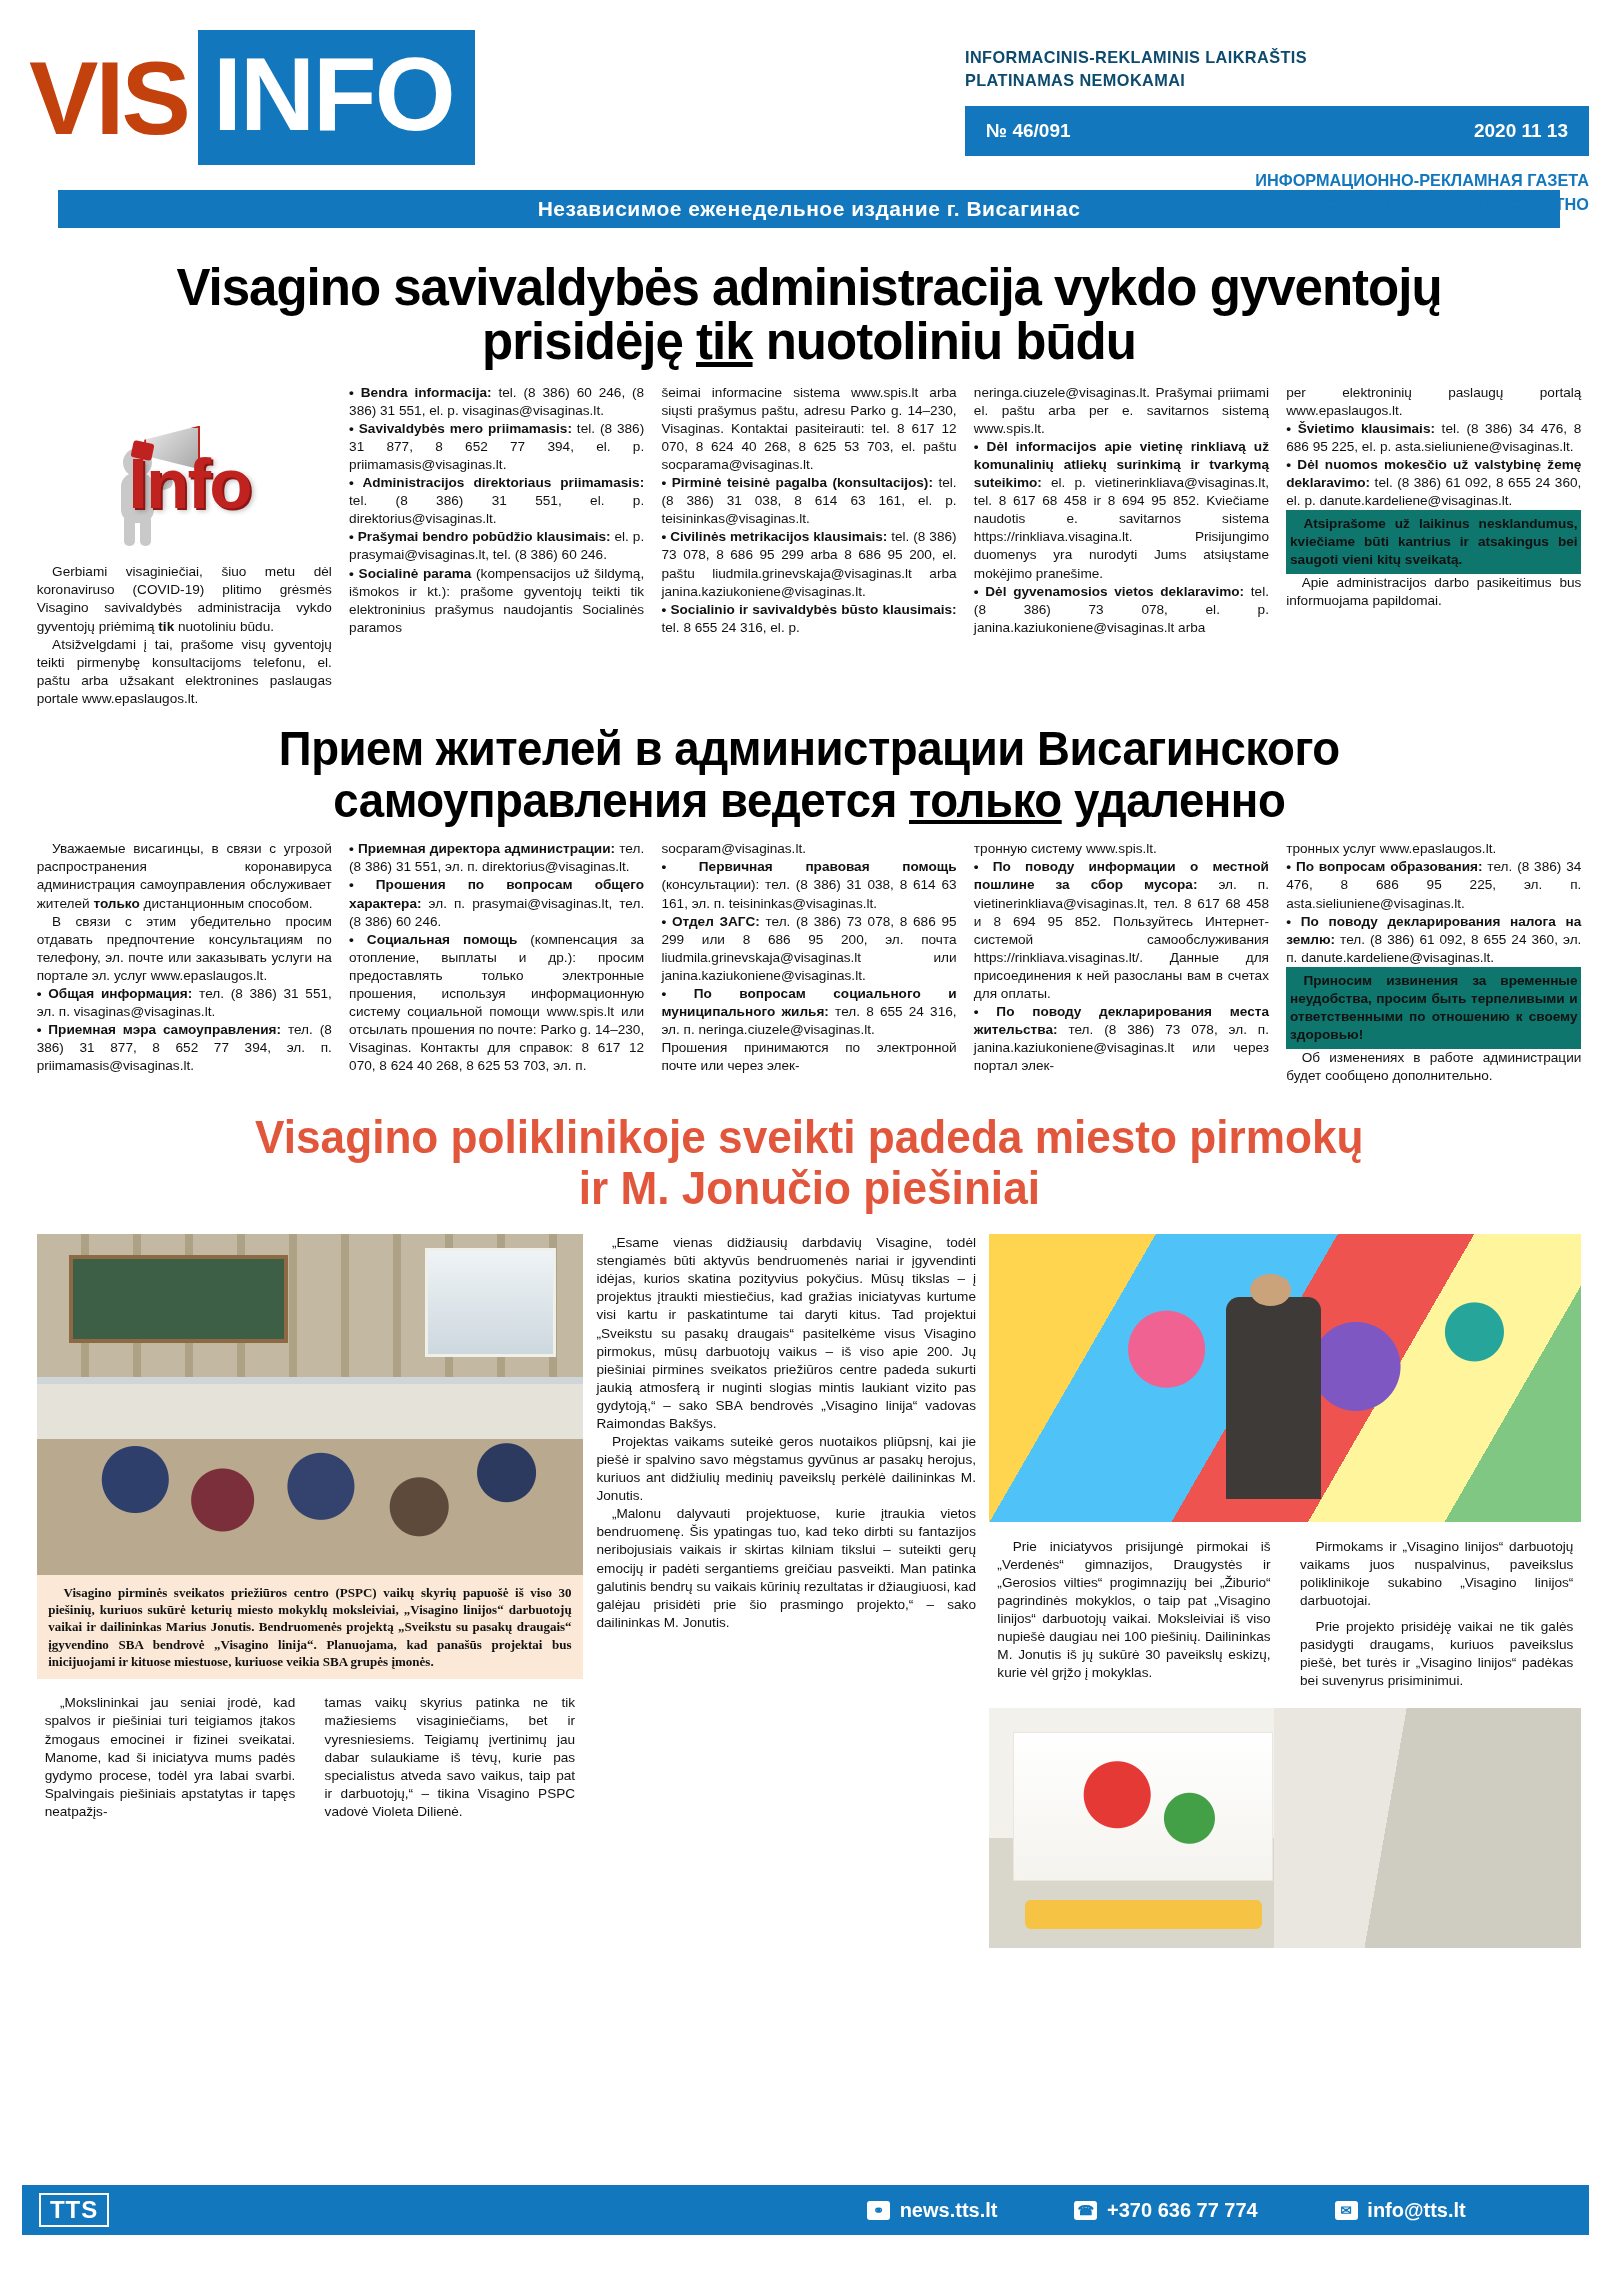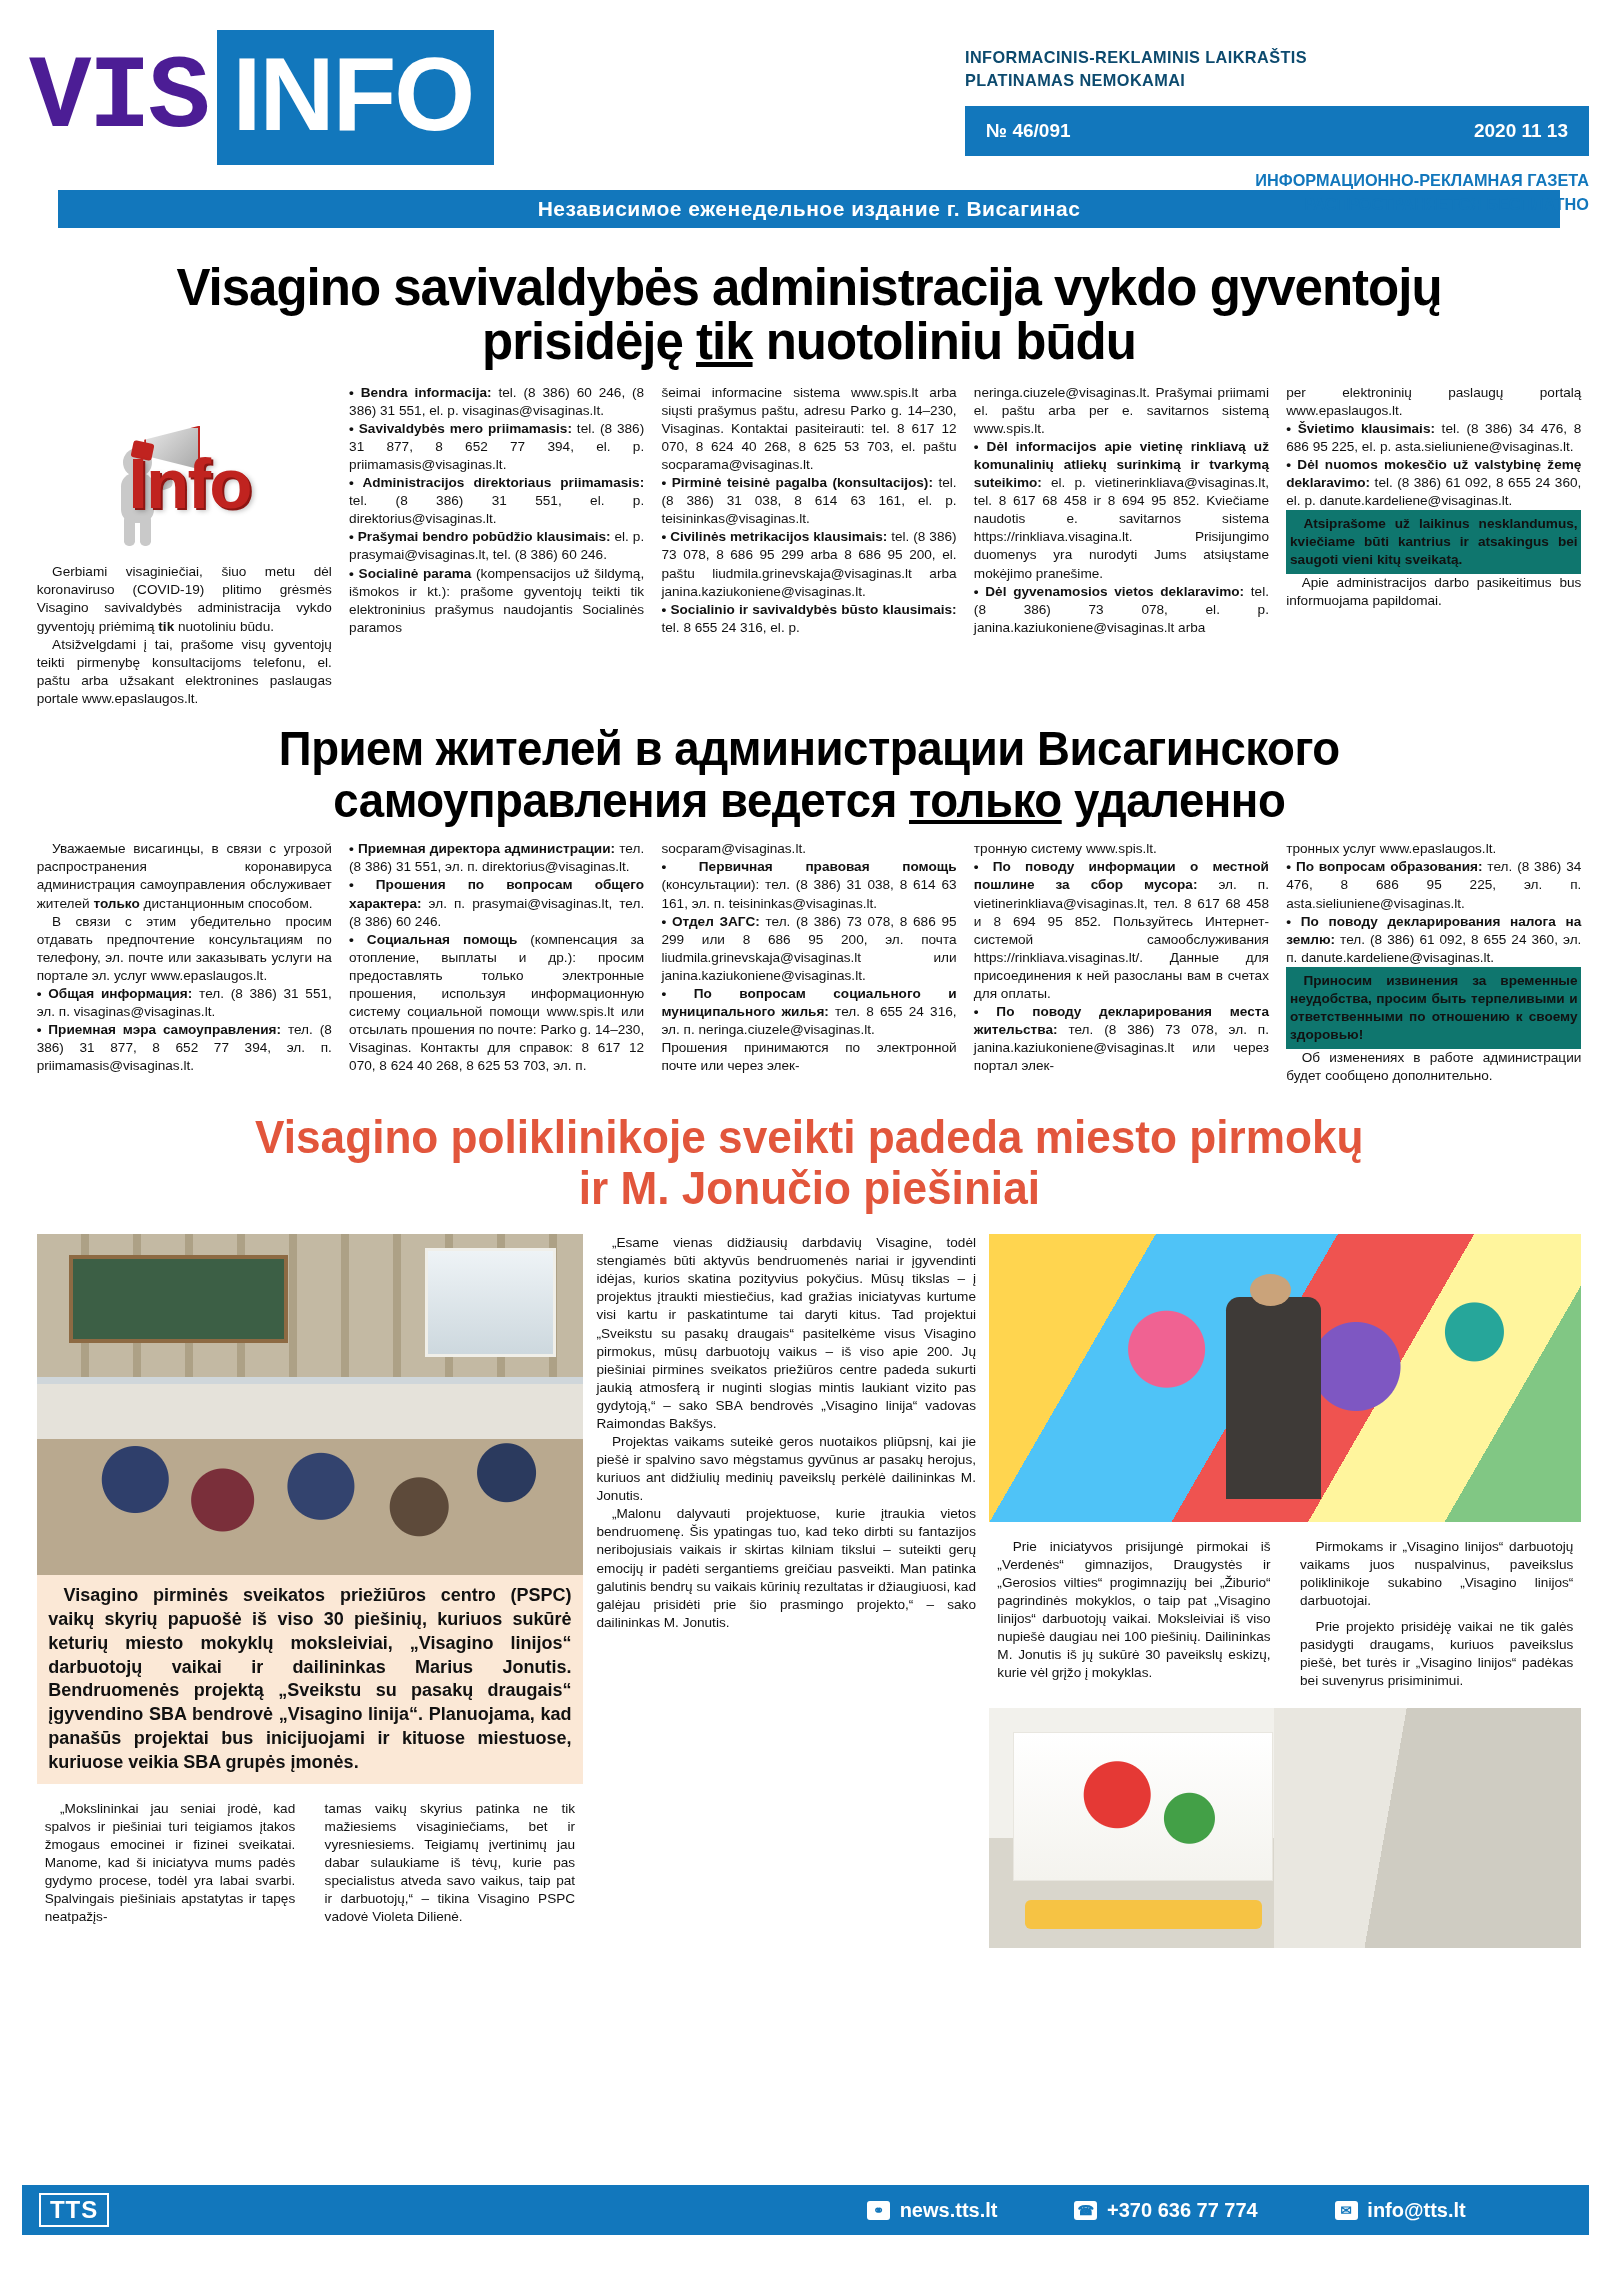--- a/index.html
+++ b/index.html
@@ -11,23 +11,23 @@
     color:#111;
     position:relative;
     overflow:hidden;
   }
   .page { width:1618px; height:2270px; position:relative; padding:0 29px; }
 
   
   .masthead { display:flex; align-items:flex-start; padding-top:40px; height:173px; }
   .logo { display:flex; align-items:center; height:115px; }
   .logo-vis {
-    font-family:Liberation Mono, monospace;
+    font-family:Liberation Sans, sans-serif;
     font-weight:bold; font-size:104px; line-height:1;
-    color:#4c1d95; letter-spacing:-2.9px; padding-right:9.6px;
+    color:#c2410c; letter-spacing:-2.9px; padding-right:9.6px;
   }
   .logo-info-box {
     background:#1277bc; color:#ffffff;
     font-weight:bold; font-size:104px; line-height:1;
     padding:11.5px 21px 19px 15.4px; letter-spacing:-1.9px;
   }
   .masthead-right { margin-left:auto; width:624px; padding-top:5.8px; }
   .mh-line { color:#0c4a6e; font-size:16.3px; font-weight:bold; letter-spacing:0.4px; line-height:1.45; }
   .issue-bar {
     margin-top:13.4px; background:#1277bc; color:#fff; height:50px;
@@ -135,22 +135,22 @@
     background:
       radial-gradient(circle at 40% 42%, #e53935 0 33px, transparent 34px),
       radial-gradient(circle at 68% 58%, #43a047 0 25px, transparent 26px),
       linear-gradient(#ffffff,#f4f3ee);
     border:1.9px solid #e8e6df; z-index:2;}
   .ph3 .bench { position:absolute; left:6%; bottom:8%; width:40%; height:12%; background:#f6c344; border-radius:5.8px; z-index:2;}
   .ph3 .hall { position:absolute; right:0; top:0; width:52%; height:100%;
     background:linear-gradient(100deg,#e9e7e0 0 38%, #cfccc2 38% 100%); z-index:1;}
 
   .caption {
-    background:#fbe8d6; padding:8.6px 11.5px; font-size:18px; line-height:1.33;
-    font-weight:bold; text-align:justify;
+    background:#fbe8d6; padding:8.6px 11.5px; font-size:13px; line-height:1.33;
+    font-weight:bold; text-align:justify;font-family:Liberation Serif, serif;
   }
   .caption p { margin:0; text-indent:15.4px; }
   .cap-plain { font-size:13.6px; line-height:1.33; text-align:justify; padding-top:7.7px; }
   .cap-plain p { margin:8px; text-indent:15.4px; }
 
   
   .footer {
     position:absolute; left:22px; right:29px; bottom:35px; height:50px;
     background:#1277bc; display:flex; align-items:center; padding:0 17.3px;
   }

